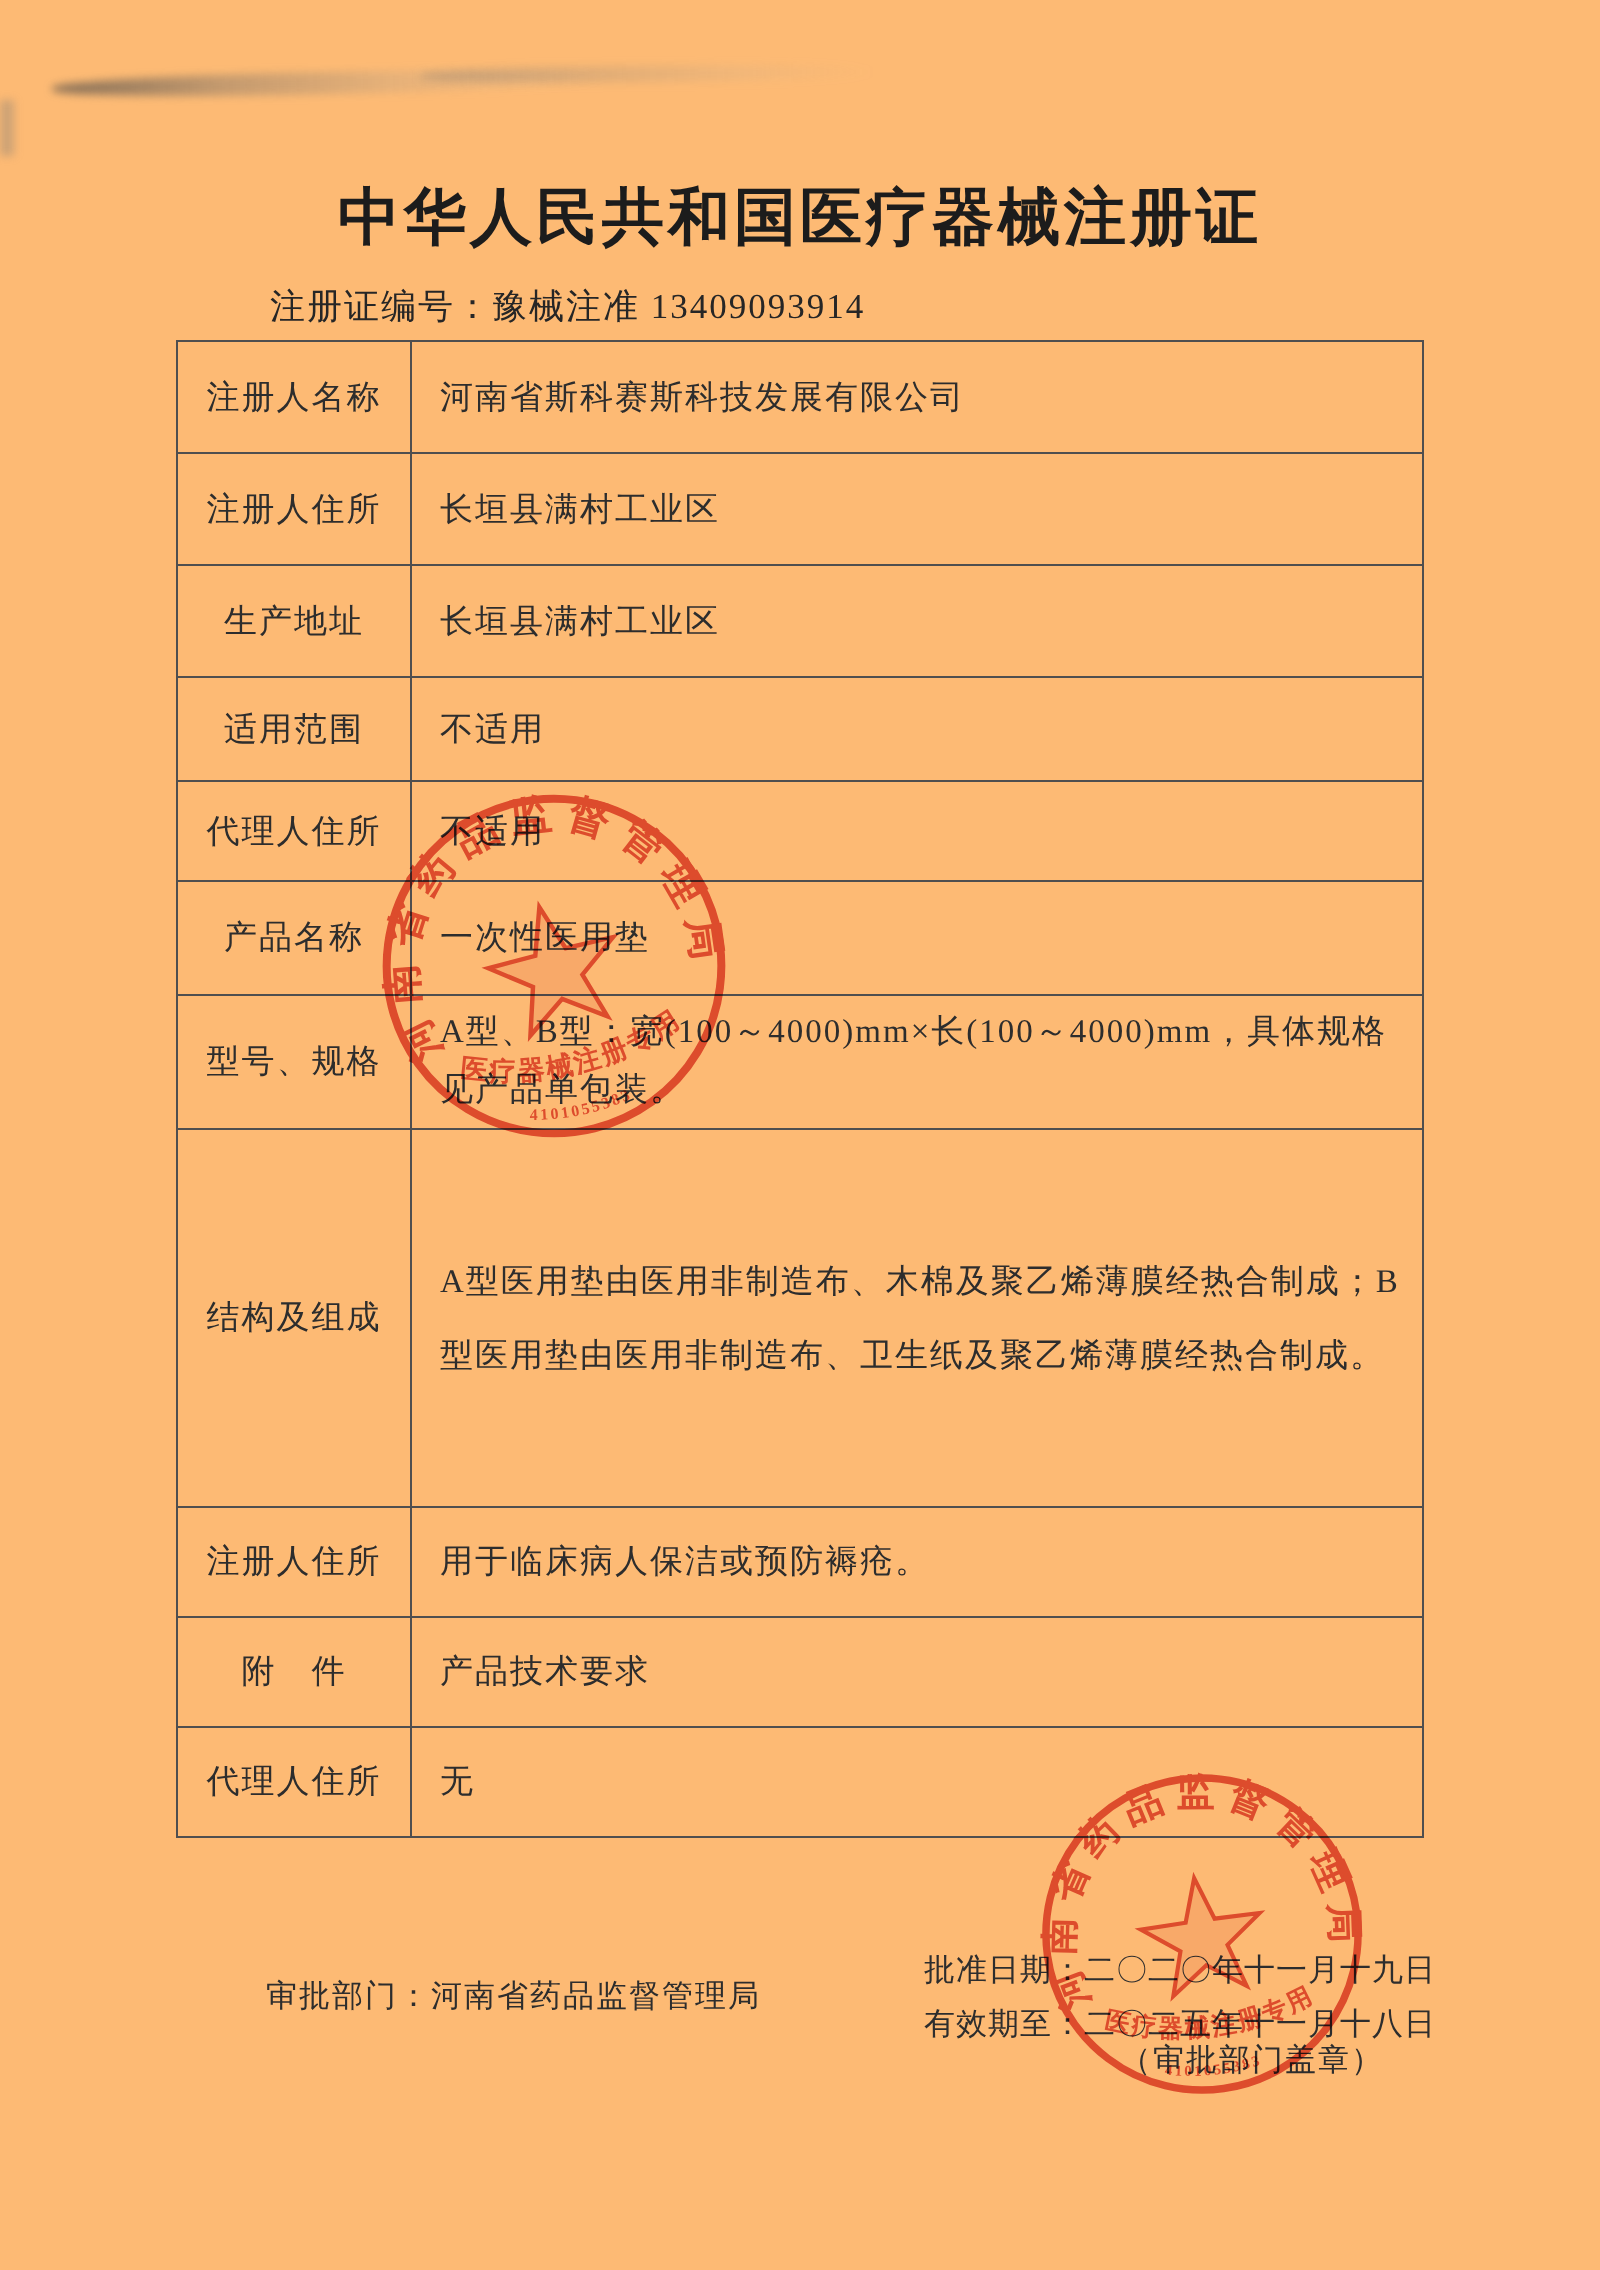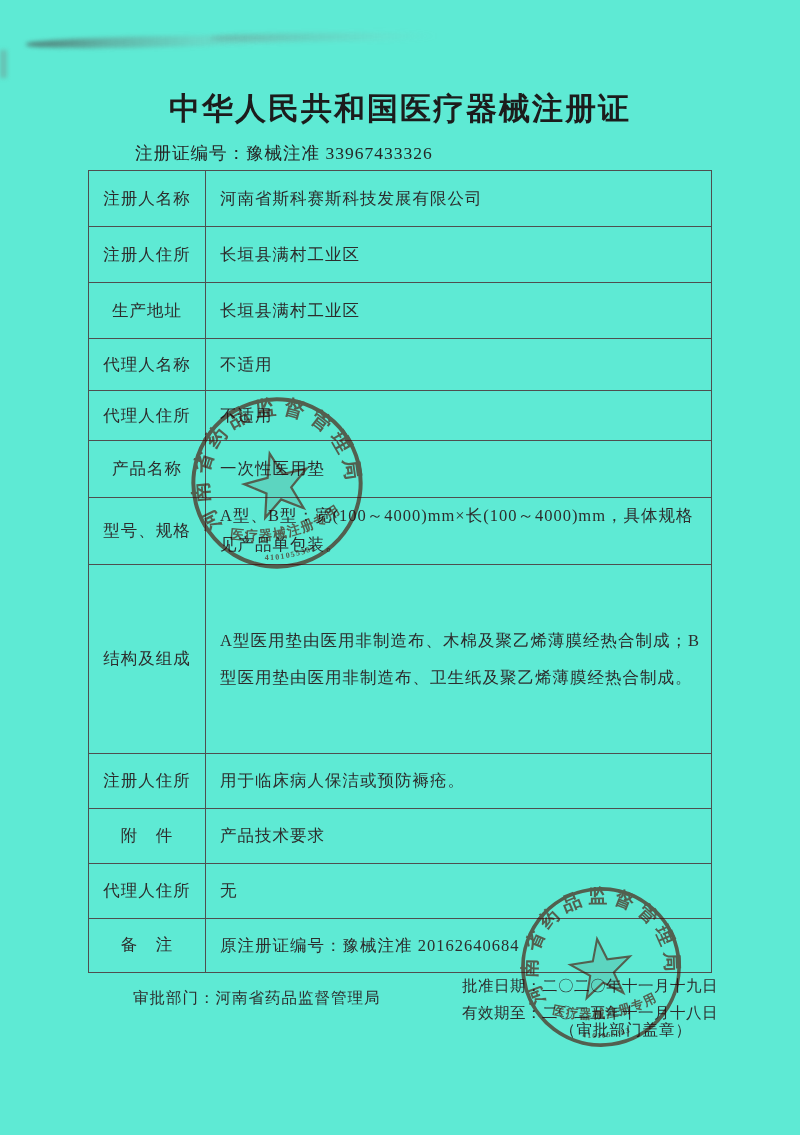--- a/index.html
+++ b/index.html
@@ -4,21 +4,21 @@
 <style>
   html,body{margin:0;padding:0;}
   body{
     width:800px;height:1135px;
     background:#ffffff;
     font-family:"Liberation Serif","DejaVu Serif",serif;
     color:#2e2e2e;
     position:relative;
     overflow:hidden;
   }
-  .page{position:absolute;inset:0;background:#5eead4;}
+  .page{position:absolute;inset:0;background:#fdba74;}
 
   
   .smudge-a{
     position:absolute;left:26px;top:36px;width:280px;height:11px;
     background:linear-gradient(90deg,rgba(70,70,70,.65) 0%,rgba(100,100,100,.38) 30%,rgba(140,140,140,.20) 60%,rgba(170,170,170,.08) 85%,transparent 100%);
     filter:blur(2px);transform:rotate(-1.2deg);border-radius:45%;
   }
   .smudge-b{
     position:absolute;left:210px;top:33px;width:230px;height:8px;
     background:linear-gradient(90deg,rgba(110,110,110,.35),rgba(160,160,160,.12) 70%,transparent);
@@ -85,39 +85,39 @@
 
 <div class="page">
 
   <div class="smudge-a"></div>
   <div class="smudge-b"></div>
   <div class="smudge-c"></div>
 
   <h1 class="title">中华人民共和国医疗器械注册证</h1>
 
   <div class="regline">
-    <span>注册证编号：</span><span>豫械注准 33967433326</span>
+    <span>注册证编号：</span><span>豫械注准 13409093914</span>
   </div>
 
   <table class="cert">
     <tbody>
       <tr class="r0">
         <td class="lab">注册人名称</td>
         <td class="val">河南省斯科赛斯科技发展有限公司</td>
       </tr>
       <tr class="r1">
         <td class="lab">注册人住所</td>
         <td class="val">长垣县满村工业区</td>
       </tr>
       <tr class="r2">
         <td class="lab">生产地址</td>
         <td class="val">长垣县满村工业区</td>
       </tr>
       <tr class="r3">
-        <td class="lab">代理人名称</td>
+        <td class="lab">适用范围</td>
         <td class="val">不适用</td>
       </tr>
       <tr class="r4">
         <td class="lab">代理人住所</td>
         <td class="val">不适用</td>
       </tr>
       <tr class="r5">
         <td class="lab">产品名称</td>
         <td class="val">一次性医用垫</td>
       </tr>
@@ -133,24 +133,20 @@
         <td class="lab">注册人住所</td>
         <td class="val">用于临床病人保洁或预防褥疮。</td>
       </tr>
       <tr class="r9">
         <td class="lab">附　件</td>
         <td class="val">产品技术要求</td>
       </tr>
       <tr class="r10">
         <td class="lab">代理人住所</td>
         <td class="val">无</td>
-      </tr>
-      <tr class="r11">
-        <td class="lab">备　注</td>
-        <td class="val">原注册证编号：豫械注准 20162640684</td>
       </tr>
     </tbody>
   </table>
 
   <div class="footer-left">
     <span>审批部门：</span><span>河南省药品监督管理局</span>
   </div>
 
   <div class="footer-right">
     <div><span>批准日期：</span><span>二〇二〇年十一月十九日</span></div>

